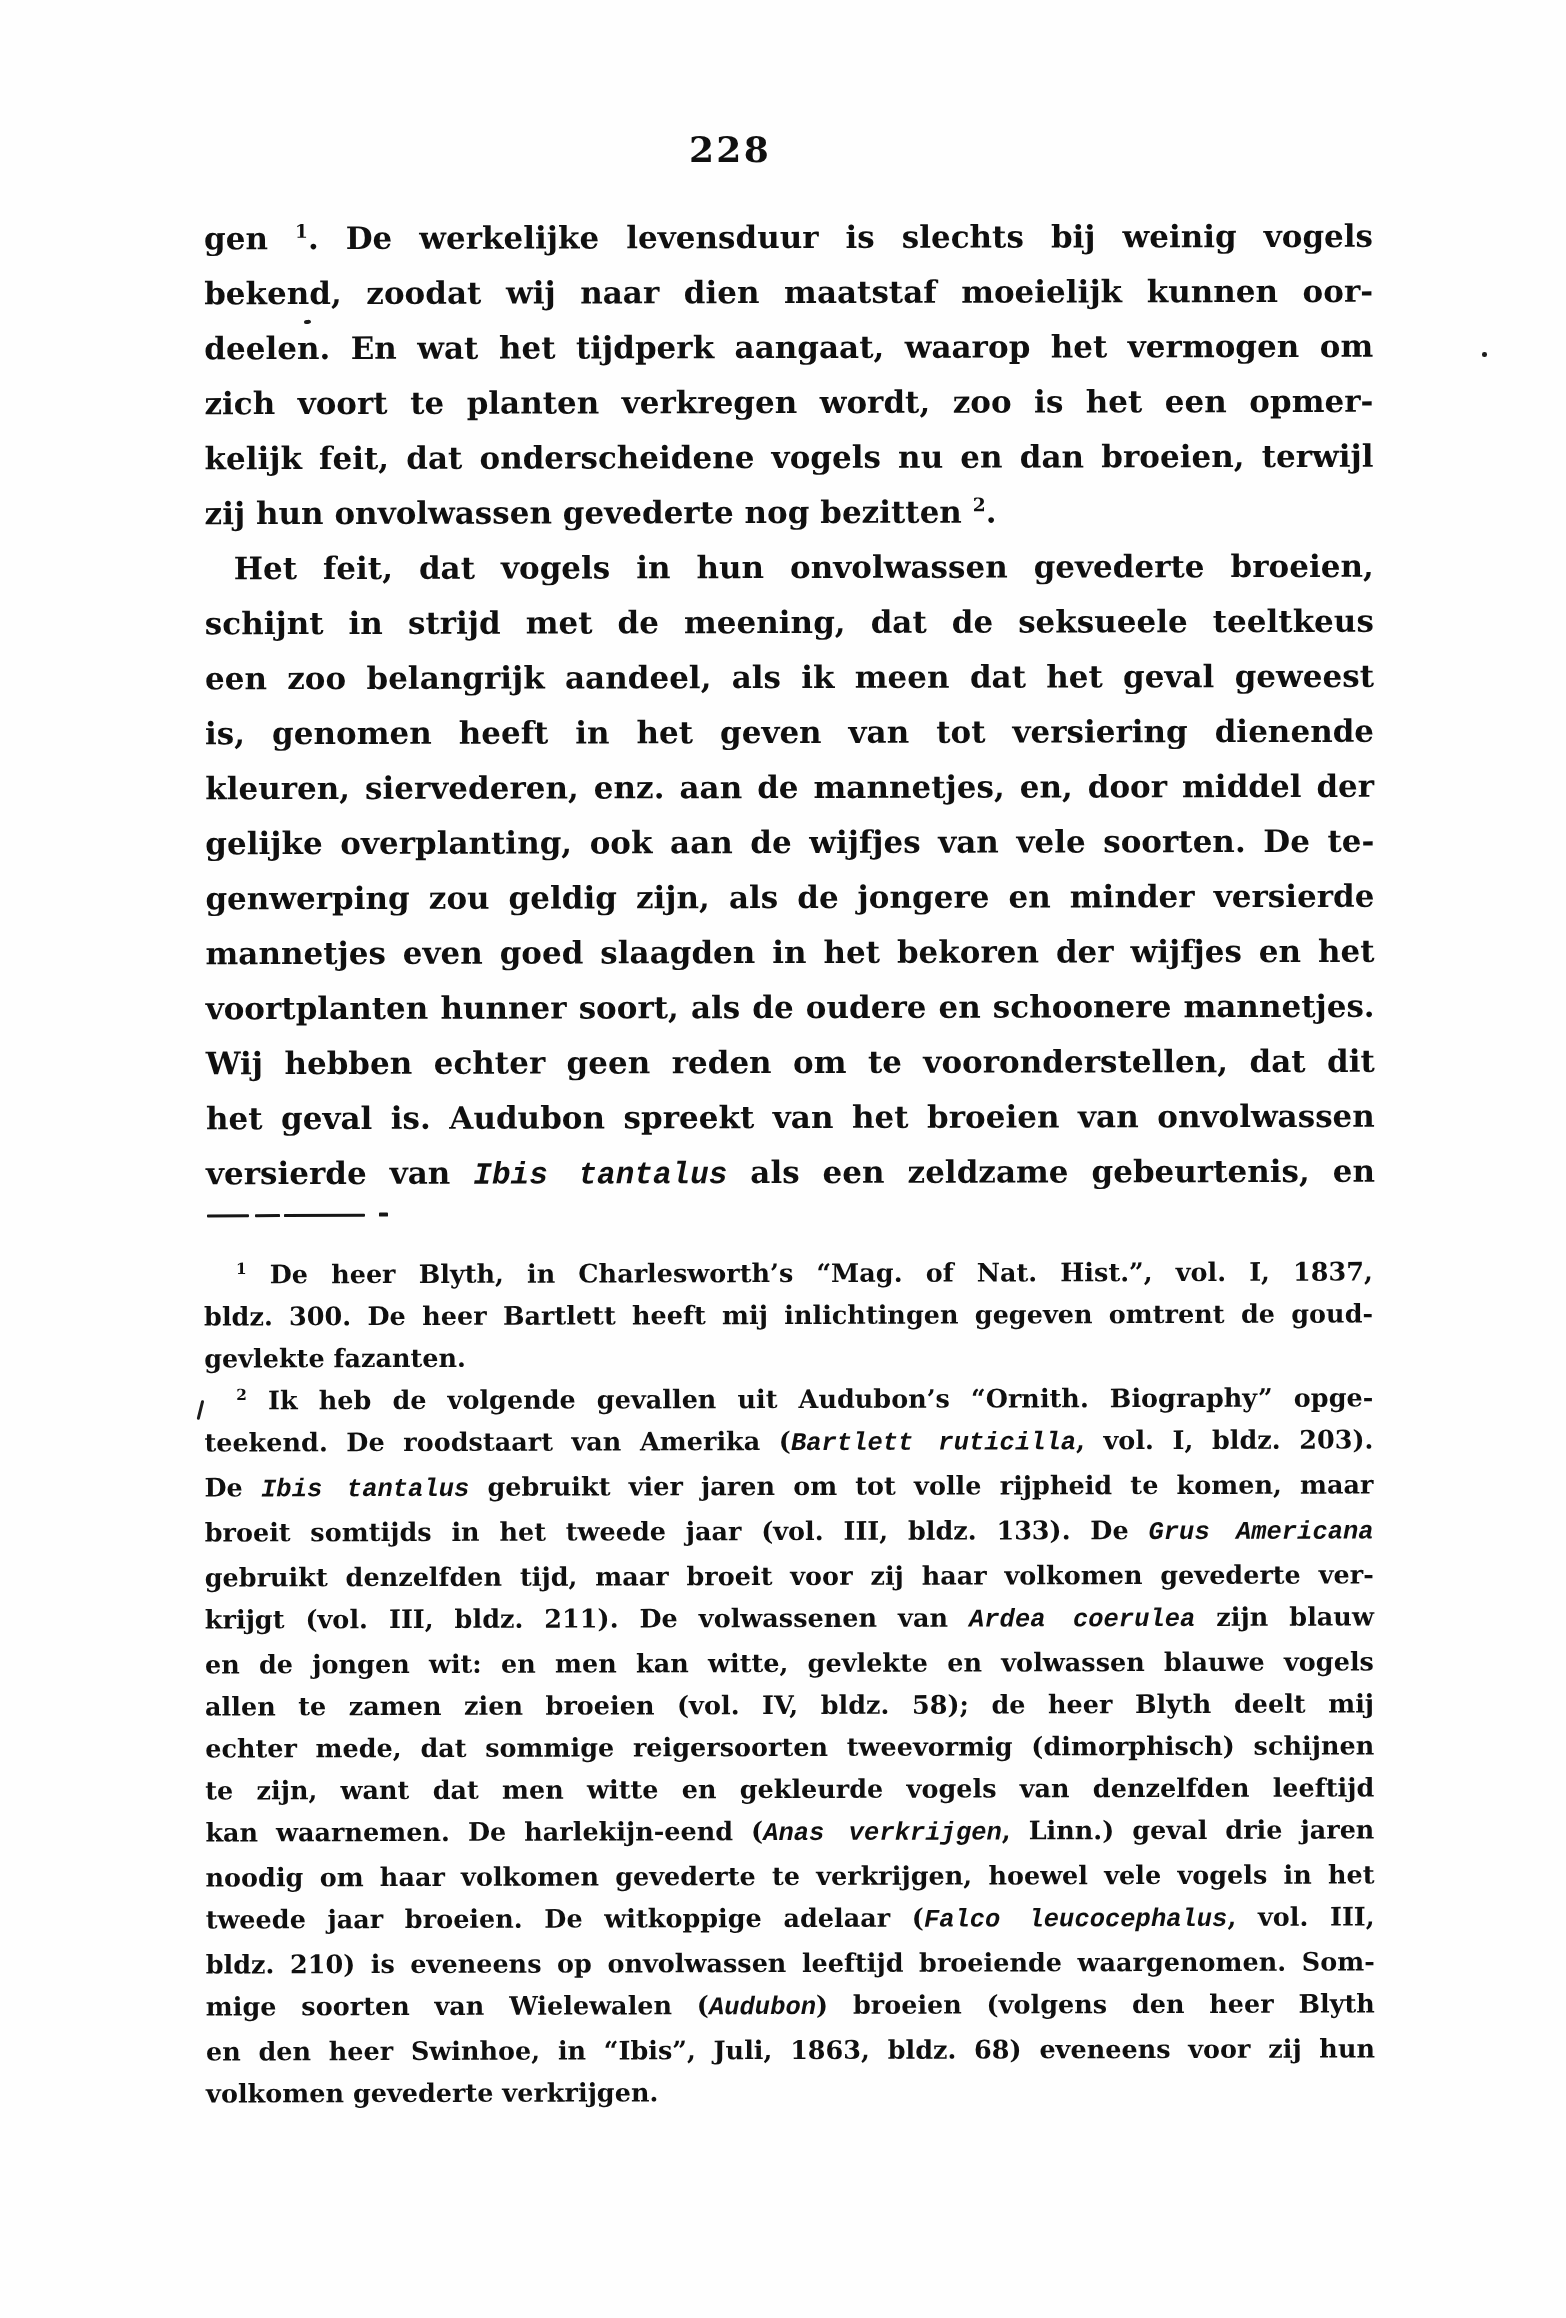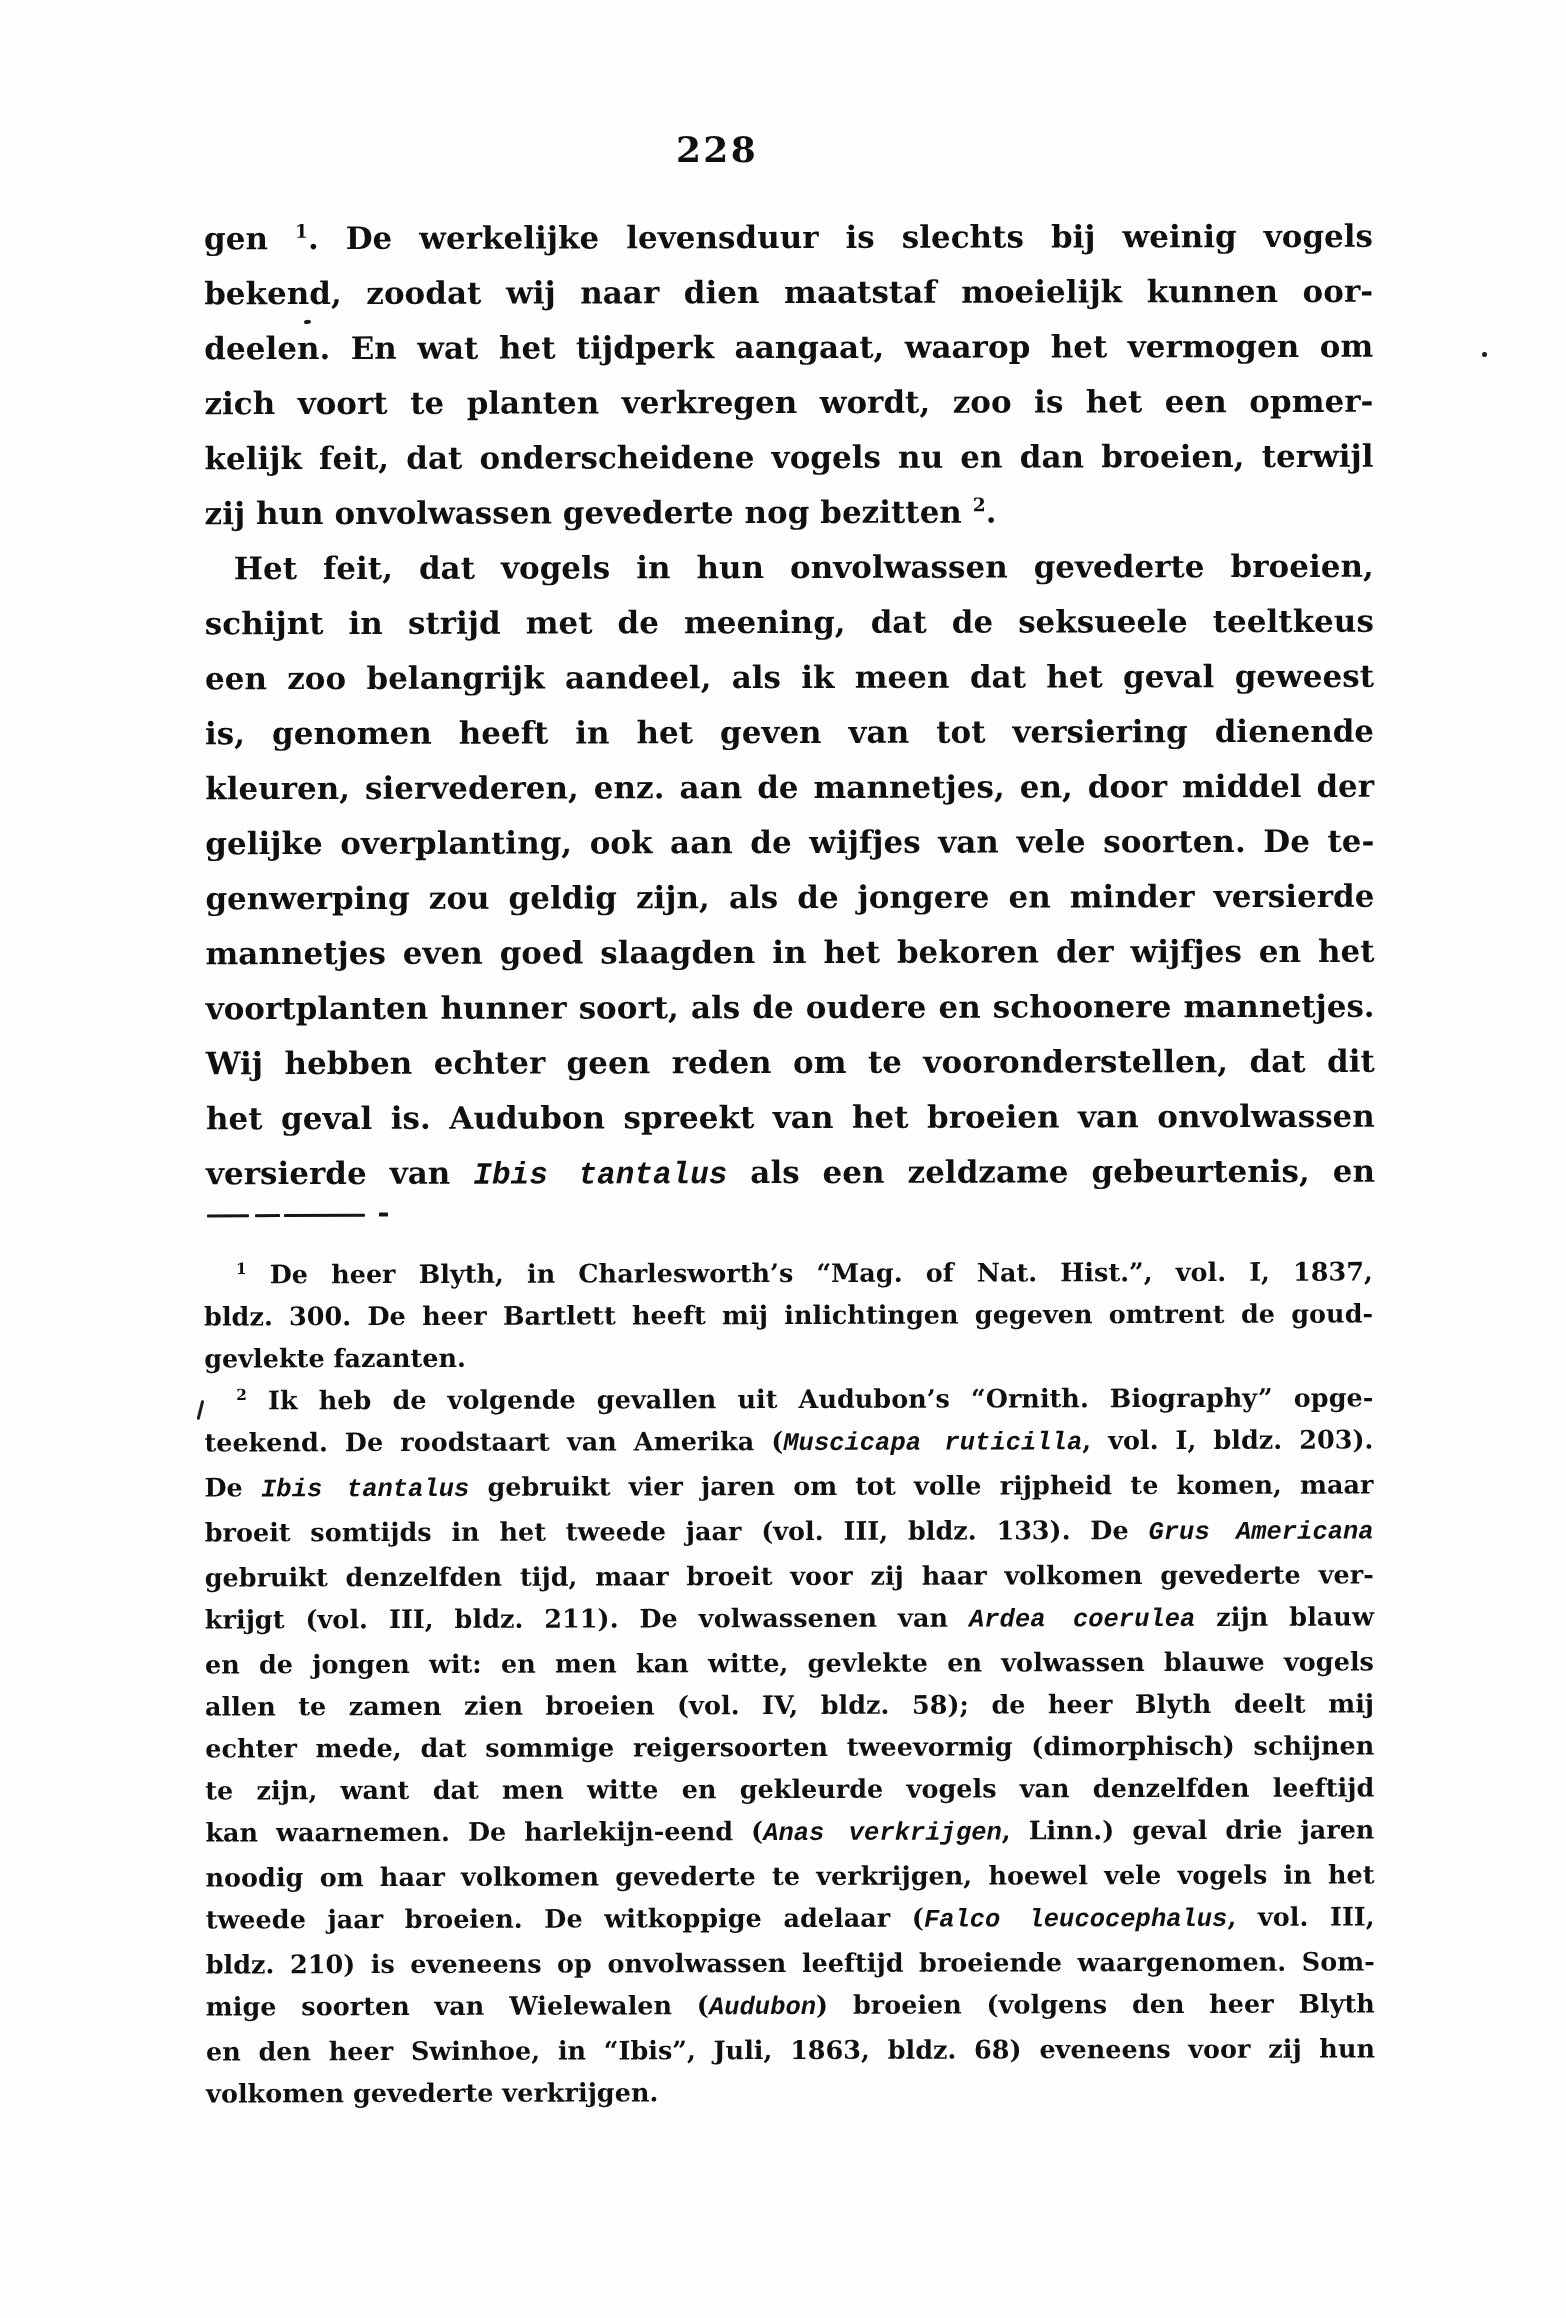--- a/index.html
+++ b/index.html
@@ -12,21 +12,21 @@
   }
   .page {
     position: relative;
     width: 1566px; height: 2396px;
     background: #fefefe;
     color: #101010;
     font-weight: 700;
   }
   .page-number {
     position: absolute;
-    top: 128px; left: 3px; width: 1428px;
+    top: 128px; left: 16px; width: 1428px;
     text-align: center;
     font-size: 36px;
     letter-spacing: 2.3px;
   }
   .main-text {
     position: absolute;
     left: 205px; top: 210px; width: 1169px;
     font-size: 31px;
     line-height: 55px;
     transform: rotate(-0.12deg);
@@ -109,21 +109,21 @@
   </div>
 
   <div class="footnotes">
       <div class="para indent">
         <div class="line"><span class="s">1</span><span> De heer Blyth, in Charlesworth’s “Mag. of Nat. Hist.”, vol. I, 1837,</span></div>
         <div class="line"><span>bldz. 300. De heer Bartlett heeft mij inlichtingen gegeven omtrent de goud-</span></div>
         <div class="line last"><span>gevlekte fazanten.</span></div>
       </div>
       <div class="para indent">
         <div class="line"><span class="s">2</span><span> Ik heb de volgende gevallen uit Audubon’s “Ornith. Biography” opge-</span></div>
-        <div class="line"><span>teekend. De roodstaart van Amerika (</span><span class="i">Muscicapa ruticilla</span><span>, vol. I, bldz. 203).</span></div>
+        <div class="line"><span>teekend. De roodstaart van Amerika (</span><span class="i">Bartlett ruticilla</span><span>, vol. I, bldz. 203).</span></div>
         <div class="line"><span>De </span><span class="i">Ibis tantalus</span><span> gebruikt vier jaren om tot volle rijpheid te komen, maar</span></div>
         <div class="line"><span>broeit somtijds in het tweede jaar (vol. III, bldz. 133). De </span><span class="i">Grus Americana</span></div>
         <div class="line"><span>gebruikt denzelfden tijd, maar broeit voor zij haar volkomen gevederte ver-</span></div>
         <div class="line"><span>krijgt (vol. III, bldz. 211). De volwassenen van </span><span class="i">Ardea coerulea</span><span> zijn blauw</span></div>
         <div class="line"><span>en de jongen wit: en men kan witte, gevlekte en volwassen blauwe vogels</span></div>
         <div class="line"><span>allen te zamen zien broeien (vol. IV, bldz. 58); de heer Blyth deelt mij</span></div>
         <div class="line"><span>echter mede, dat sommige reigersoorten tweevormig (dimorphisch) schijnen</span></div>
         <div class="line"><span>te zijn, want dat men witte en gekleurde vogels van denzelfden leeftijd</span></div>
         <div class="line"><span>kan waarnemen. De harlekijn-eend (</span><span class="i">Anas verkrijgen</span><span>, Linn.) geval drie jaren</span></div>
         <div class="line"><span>noodig om haar volkomen gevederte te verkrijgen, hoewel vele vogels in het</span></div>

